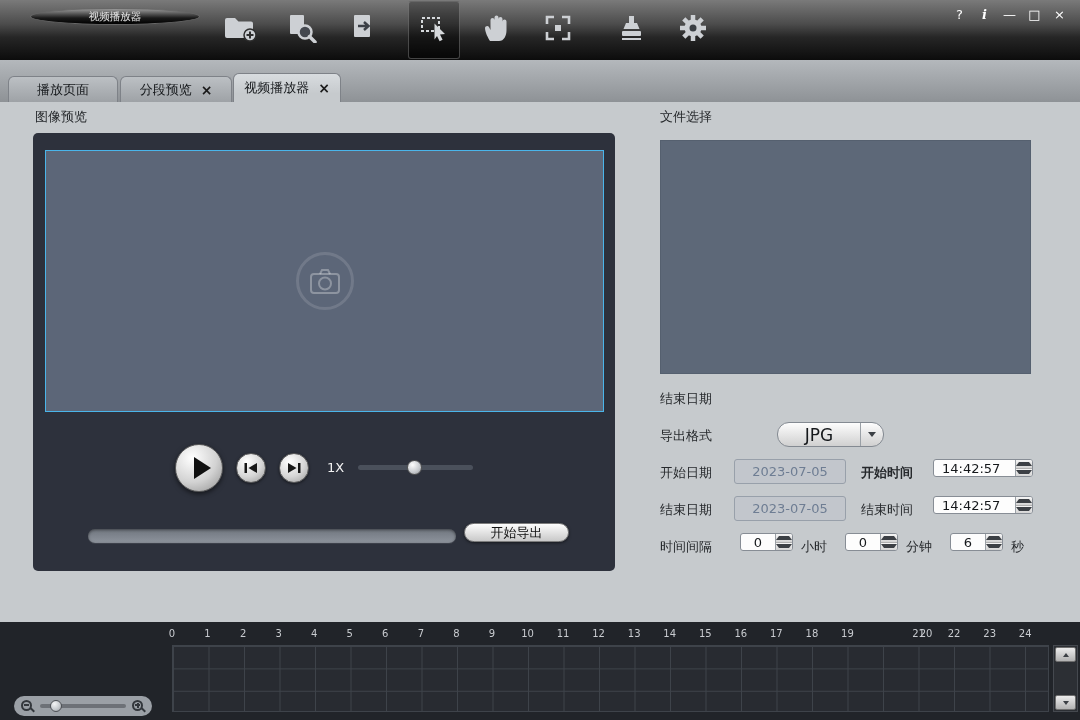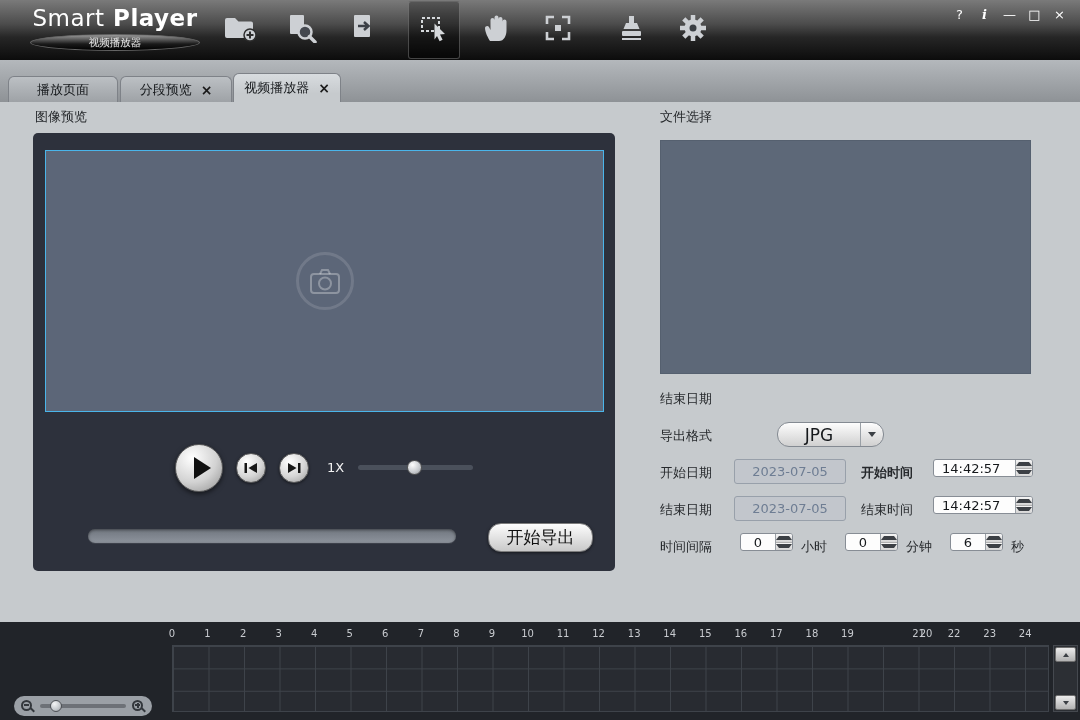--- a/index.html
+++ b/index.html
@@ -55,24 +55,24 @@
     border:1px solid #5a5a5a; box-shadow:0 1px 3px rgba(0,0,0,.5);
     display:flex; align-items:center; justify-content:center; cursor:pointer; }
   .speed-label { position:absolute; left:294px; top:327px; color:#f2f2f2; font-size:13px; }
   .speed-slider { position:absolute; left:325px; top:332px; width:115px; height:5px;
     background:#4a505b; border-radius:3px; cursor:pointer; }
   .speed-handle { position:absolute; left:49px; top:-5px; width:15px; height:15px; border-radius:50%;
     background:radial-gradient(circle at 35% 30%, #fdfdfd, #c6c9cd 60%, #8d9095); border:1px solid #555; cursor:pointer; }
   .export-progress { position:absolute; left:55px; top:396px; width:368px; height:14px;
     border-radius:7px; background:linear-gradient(#70767f, #8e949d);
     box-shadow:inset 0 1px 3px rgba(0,0,0,.45), 0 1px 0 rgba(255,255,255,.08); }
-  .btn-export { position:absolute; left:455px; top:390px; width:105px; height:29px;
+  .btn-export { position:absolute; left:431px; top:390px; width:105px; height:19px;
     border-radius:13px; background:linear-gradient(#fdfdfd, #c9c9c9);
     border:1px solid #7d7d7d; box-shadow:0 1px 3px rgba(0,0,0,.5);
-    font-size:17px; color:#101010; display:flex; align-items:center; justify-content:center; cursor:pointer; }
+    font-size:13px; color:#101010; display:flex; align-items:center; justify-content:center; cursor:pointer; }
 
   
   .file-panel { position:absolute; left:660px; top:140px; width:371px; height:234px;
     background:#5d6878; border:1px solid #55606f; }
   .dropdown { position:absolute; left:777px; top:422px; width:107px; height:25px;
     border:1px solid #848a92; border-radius:12px; background:linear-gradient(#fdfdfd, #d0d0d0);
     display:flex; align-items:stretch; cursor:pointer; overflow:hidden; }
   .dropdown .dval { flex:1; font-size:17px; color:#15181b; display:flex; align-items:center; justify-content:center; }
   .dropdown .dbtn { width:23px; border-left:1px solid #9aa0a6; display:flex; align-items:center; justify-content:center; }
   .caret-down { width:0; height:0; border-left:4.5px solid transparent; border-right:4.5px solid transparent; border-top:5.5px solid #3c4045; }
@@ -116,21 +116,20 @@
   .zoom-handle { position:absolute; left:10px; top:-4px; width:12px; height:12px; border-radius:50%;
     background:radial-gradient(circle at 35% 30%, #f4f5f6, #c3c7cb 60%, #8f9398); border:1px solid #4e5156; cursor:pointer; }
 </style>
 </head>
 <body>
 
 <div id="app">
 
   <div class="titlebar">
     <div class="logo-wrap">
-      <div class="logo-text"><span class="lt">Smart</span><span class="bd"> Player</span></div>
       <div class="logo-oval">视频播放器</div>
     </div>
 
     <div class="tool" style="left:214px;">
       <span>
         <svg width="34" height="30" viewBox="0 0 34 30">
           <path d="M2 7 Q2 5 4 5 h8 l3.5 3.5 H28 q2 0 2 2 V23 q0 2 -2 2 H4 q-2 0 -2 -2 Z" fill="#cdd0d4"></path>
           <circle cx="27" cy="22" r="6" fill="#cdd0d4" stroke="#2e2e2e" stroke-width="1.5"></circle>
           <path d="M27 18.5 v7 M23.5 22 h7" stroke="#2e2e2e" stroke-width="2"></path>
         </svg>

